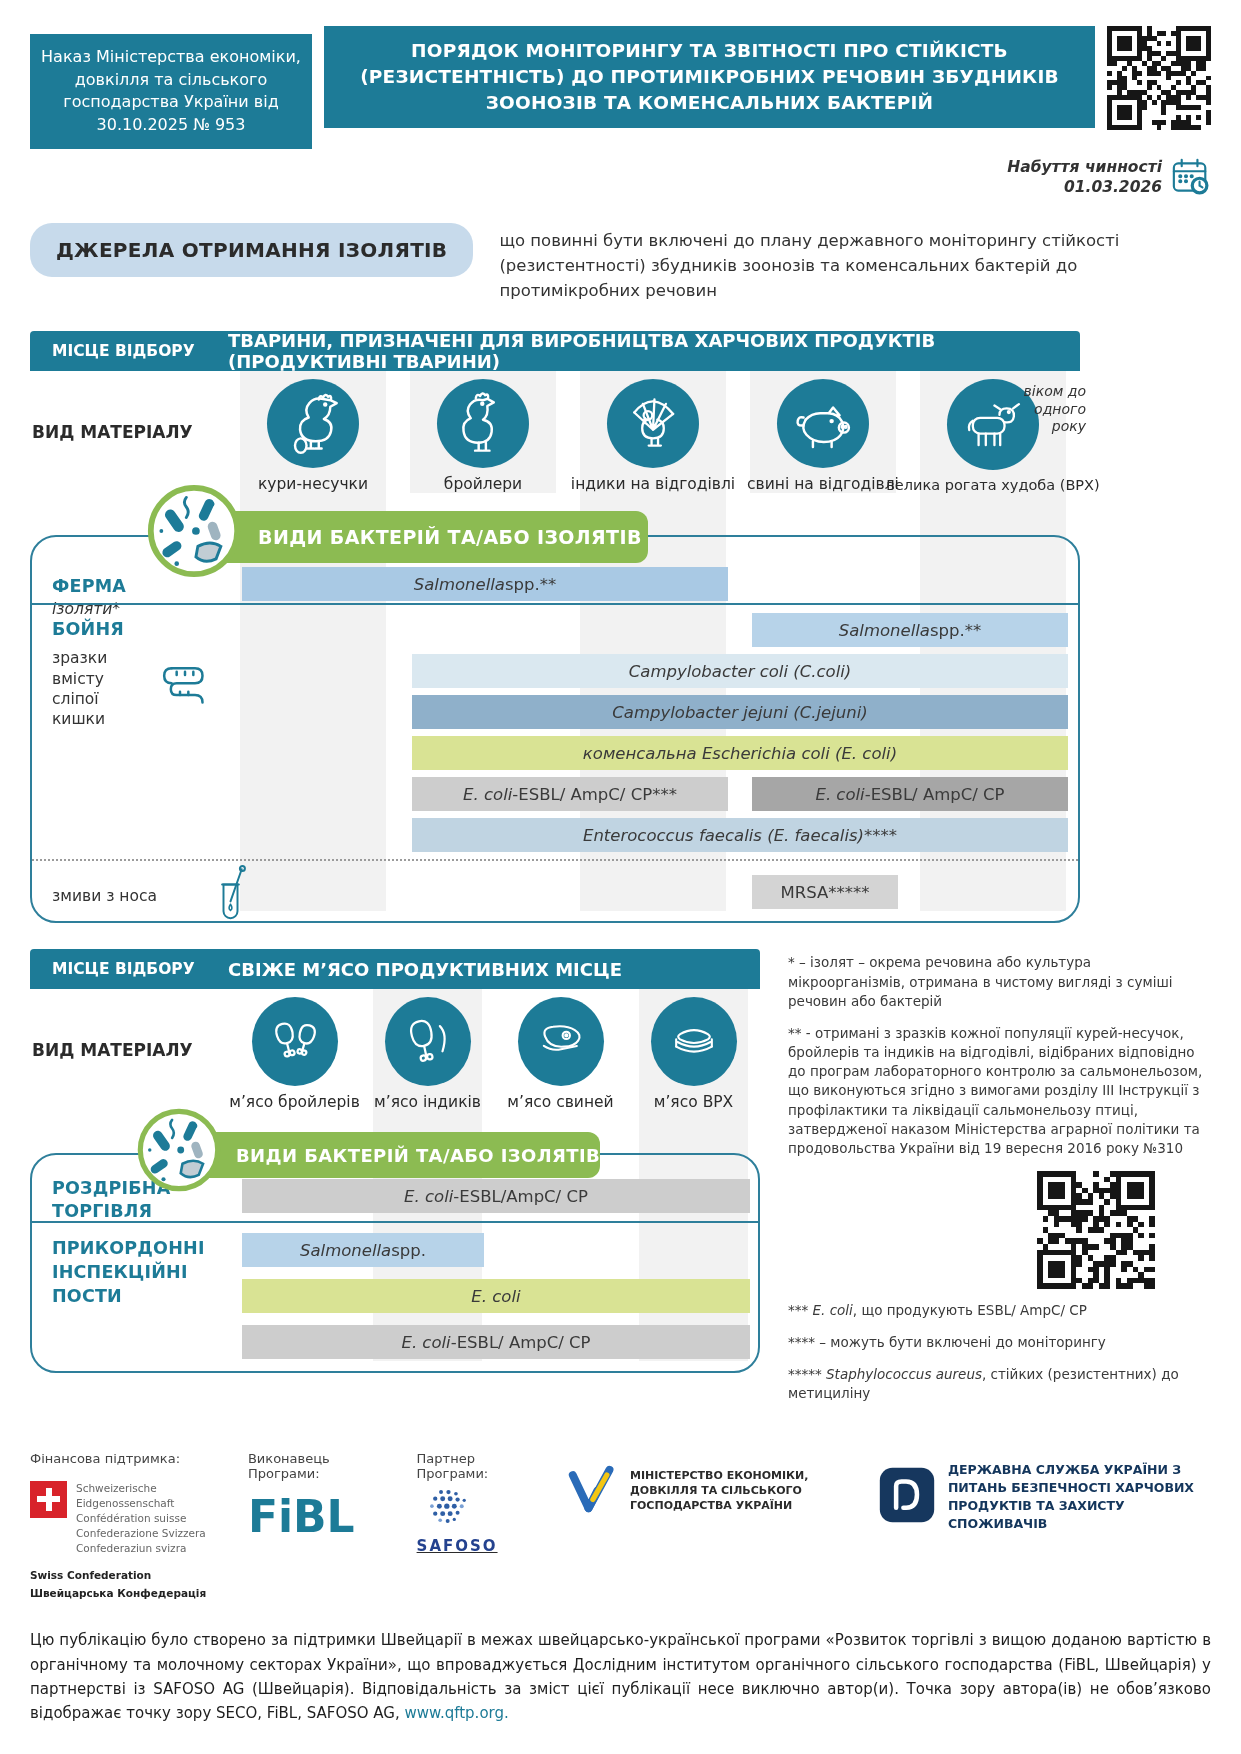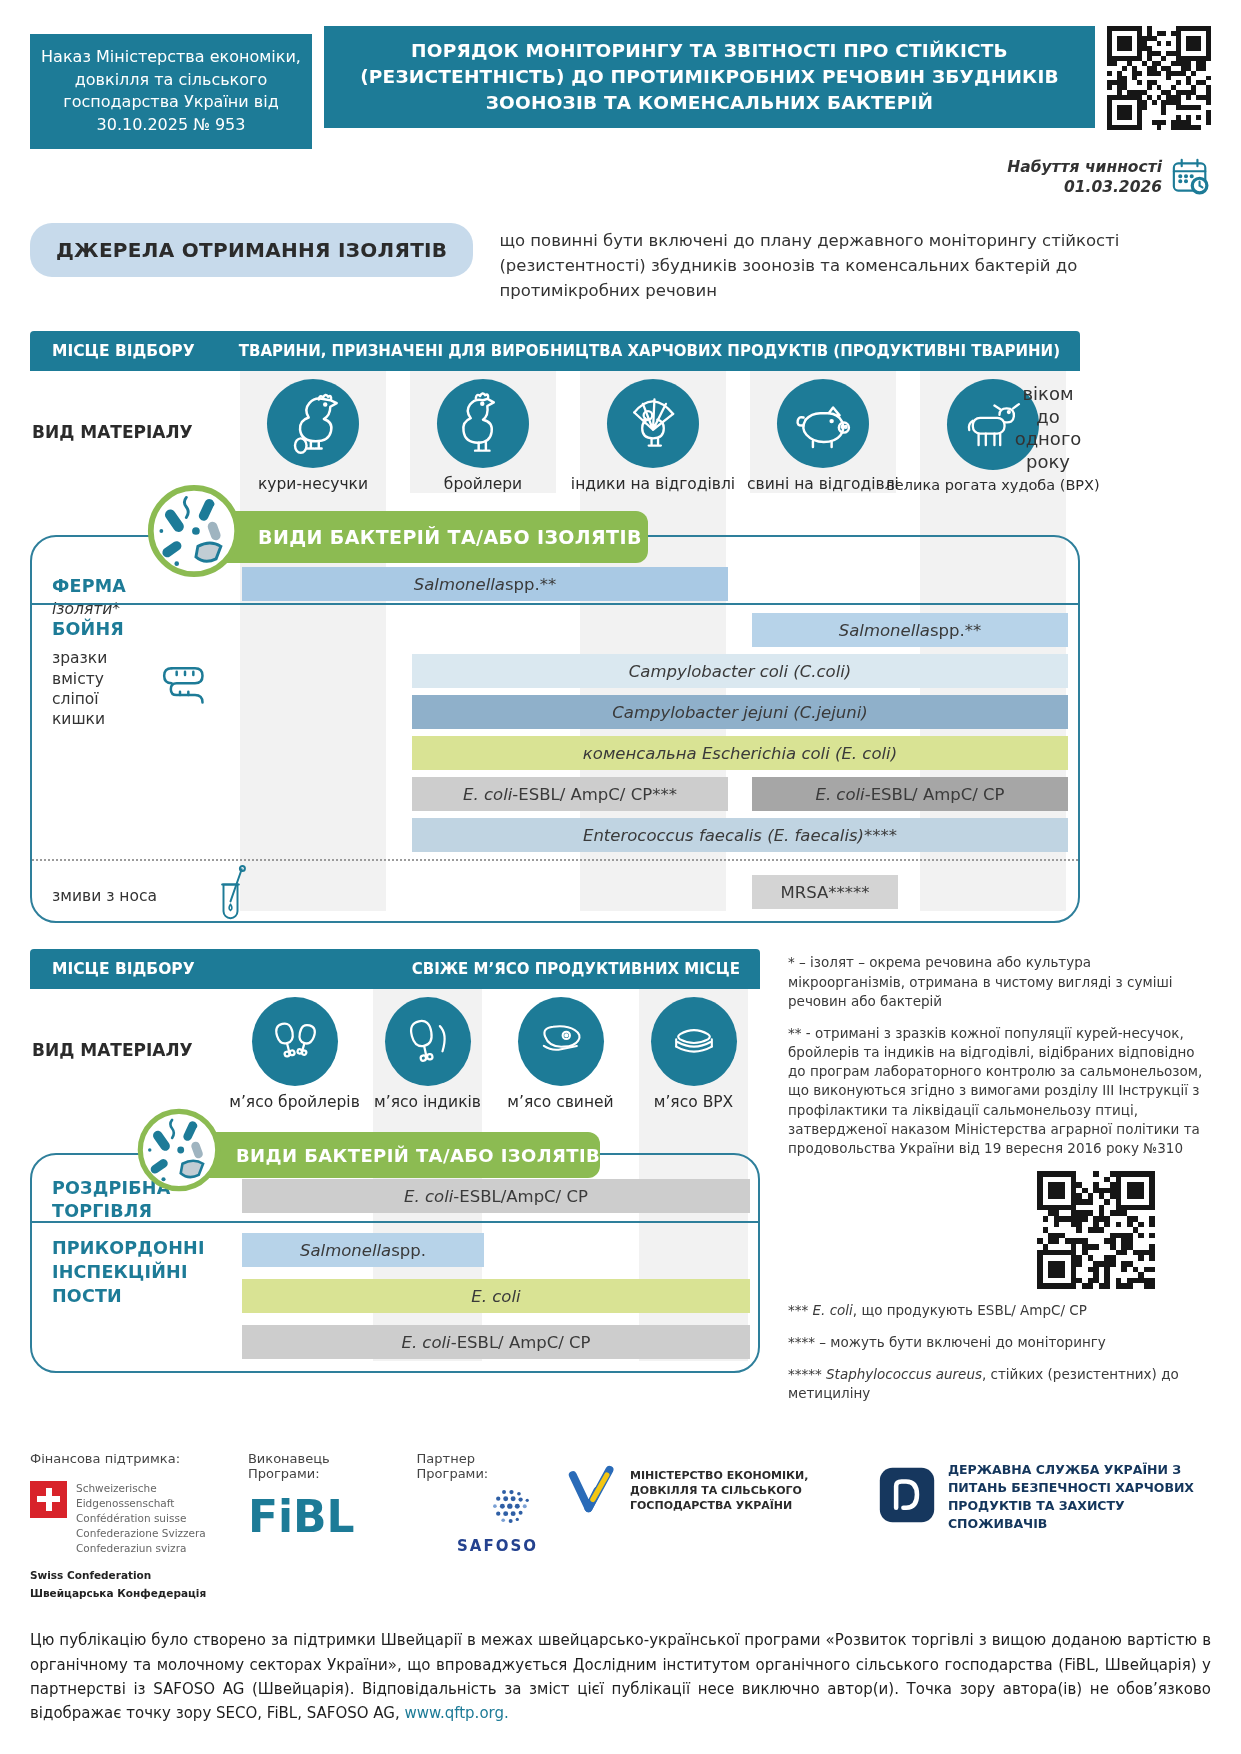--- a/index.html
+++ b/index.html
@@ -33,39 +33,39 @@
   .intro { display:flex; align-items:flex-start; margin-top:26px; gap:26px; }
   .pill {
     background:#c7daeb; border-radius:22px; padding:15px 26px;
     font-weight:bold; font-size:20px; color:#2b2b2b; white-space:nowrap; letter-spacing:.3px;
   }
   .intro-text { font-size:16.5px; line-height:1.5; color:#333; padding-top:6px; max-width:730px; }
 
   
   .band { background:#1d7b97; color:#fff; height:40px; display:flex; align-items:center; border-radius:4px 4px 0 0; }
   .band .place { width:198px; padding-left:22px; font-weight:bold; font-size:15.5px; flex:0 0 auto; }
-  .band .btitle { flex:1; text-align:right; font-weight:bold; font-size:15px; padding-right:20px; }
+  .band .btitle { flex:1; text-align:left; font-weight:bold; font-size:18px; padding-right:20px; }
 
   
   .t1 { width:1050px; margin-top:28px; }
   .t2 { width:730px; flex:0 0 auto; }
   .wrap { position:relative; }
   .stripe { position:absolute; background:#f2f2f2; z-index:0; }
   .iconrow { position:relative; z-index:1; display:flex; height:122px; }
   .mat-label { width:198px; display:flex; align-items:center; padding-left:2px; font-weight:bold; font-size:17px; color:#2b2b2b; }
   .col { position:relative; display:flex; flex-direction:column; align-items:center; padding-top:8px; }
   .t1 .col { width:170px; }
   .t2 .col { width:133px; }
   .animal { background:#1d7b97; border-radius:50%; display:flex; align-items:center; justify-content:center; }
   .t1 .animal { width:92px; height:102px; }
   .t2 .animal { width:86px; height:96px; }
   .animal svg { width:72px; height:72px; }
   .t2 .animal svg { width:66px; height:66px; }
   .col-label { margin-top:7px; font-size:15.5px; color:#2b2b2b; white-space:nowrap; }
-  .cattle-note { position:absolute; right:-8px; top:12px; width:76px; font-size:18px; line-height:1.25; color:#333; text-align:center; }
+  .cattle-note { position:absolute; right:-8px; top:12px; width:76px; font-style:italic; font-size:14px; line-height:1.25; color:#333; text-align:right; }
 
   .mbox { position:relative; z-index:1; margin-top:42px; border:2px solid #2e7f9b; border-radius:26px; background:transparent; }
   .bac-circle { position:absolute; z-index:3; top:-54px; left:114px; }
   .bac-circle svg { width:96px; height:96px; display:block; }
   .g-banner {
     position:absolute; z-index:2; top:-26px; left:168px; height:52px; width:448px;
     background:#8cbb52; border-radius:12px; color:#fff; font-weight:bold; font-size:19px;
     display:flex; align-items:center; padding-left:58px; letter-spacing:.4px; white-space:nowrap;
   }
   .t2 .bac-circle { top:-48px; left:104px; }
@@ -134,21 +134,21 @@
   .footer { display:flex; margin-top:34px; gap:26px; align-items:flex-start; }
   .f-label { font-size:13px; color:#444; min-height:30px; }
   .swiss { width:212px; }
   .swiss-row { display:flex; gap:9px; }
   .flag { width:37px; height:37px; background:#d8232a; position:relative; flex:0 0 auto; }
   .flag::before { content:""; position:absolute; left:15.5px; top:7px; width:6px; height:23px; background:#fff; }
   .flag::after { content:""; position:absolute; top:15.5px; left:7px; height:6px; width:23px; background:#fff; }
   .swiss-lines { font-size:10.5px; color:#666; line-height:1.45; }
   .swiss-bold { font-size:10.5px; font-weight:bold; color:#222; margin-top:10px; line-height:1.7; }
   .fibl { font-weight:bold; font-size:44px; color:#1d7b97; letter-spacing:0; line-height:1; margin-top:14px; }
-  .safoso { display:flex; flex-direction:column; align-items:flex-end; margin-top:4px; }
+  .safoso { display:flex; flex-direction:column; align-items:flex-start; margin-top:4px;text-decoration:underline; }
   .safoso svg { width:58px; height:44px; }
   .safoso-name { font-weight:bold; color:#24428f; font-size:15px; letter-spacing:2px; margin-top:4px; }
   .ministry { display:flex; align-items:center; gap:10px; margin-top:10px; width:318px; }
   .ministry svg { width:56px; height:56px; flex:0 0 auto; }
   .ministry-name { font-weight:bold; font-size:11px; line-height:1.4; color:#2b2b2b; }
   .stateserv { display:flex; align-items:center; gap:12px; margin-top:10px; width:368px; }
   .stateserv svg { width:58px; height:58px; flex:0 0 auto; }
   .state-name { font-weight:bold; font-size:12.5px; line-height:1.45; color:#14365c; }
 
   .disclaimer { margin-top:26px; font-size:15px; line-height:1.62; text-align:justify; color:#1e1e1e; }

